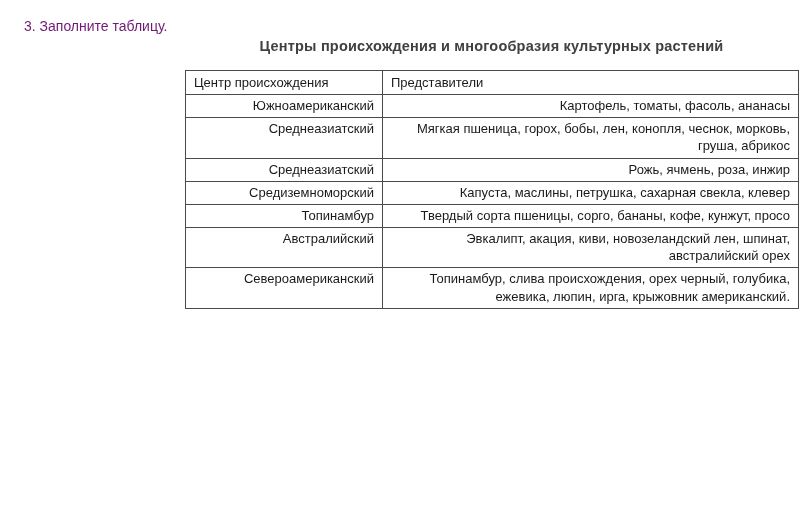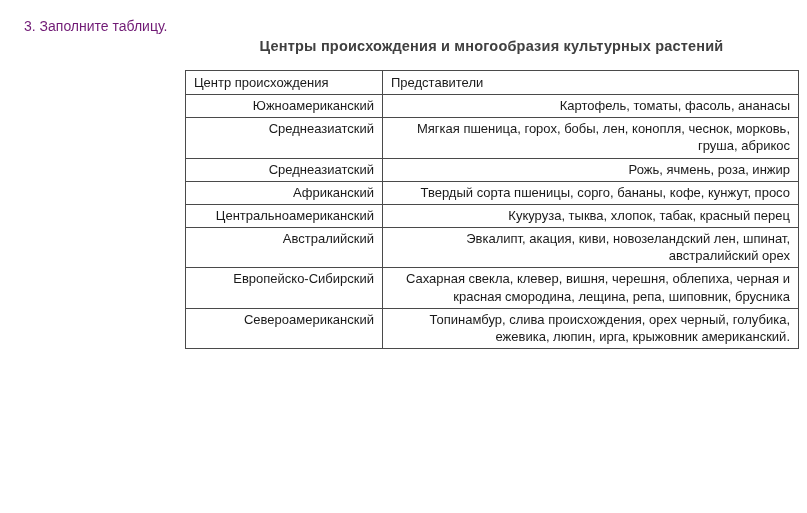--- a/index.html
+++ b/index.html
@@ -93,34 +93,30 @@
           </tr>
           <tr>
             <td>Среднеазиатский</td>
             <td>Мягкая пшеница, горох, бобы, лен, конопля, чеснок, морковь, груша, абрикос</td>
           </tr>
           <tr>
             <td>Среднеазиатский</td>
             <td>Рожь, ячмень, роза, инжир</td>
           </tr>
           <tr>
-            <td>Африканский</td>
-            <td>Твердый сорта пшеницы, сорго, бананы, кофе, кунжут, просо</td>
+            <td>Средиземноморский</td>
+            <td>Капуста, маслины, петрушка, сахарная свекла, клевер</td>
           </tr>
           <tr>
-            <td>Центральноамериканский</td>
-            <td>Кукуруза, тыква, хлопок, табак, красный перец</td>
+            <td>Топинамбур</td>
+            <td>Твердый сорта пшеницы, сорго, бананы, кофе, кунжут, просо</td>
           </tr>
           <tr>
             <td>Австралийский</td>
             <td>Эвкалипт, акация, киви, новозеландский лен, шпинат, австралийский орех</td>
-          </tr>
-          <tr>
-            <td>Европейско-Сибирский</td>
-            <td>Сахарная свекла, клевер, вишня, черешня, облепиха, черная и красная смородина, лещина, репа, шиповник, брусника</td>
           </tr>
           <tr>
             <td>Североамериканский</td>
             <td>Топинамбур, слива происхождения, орех черный, голубика, ежевика, люпин, ирга, крыжовник американский.</td>
           </tr>
         </tbody>
     </table>
 
   </div>
 

